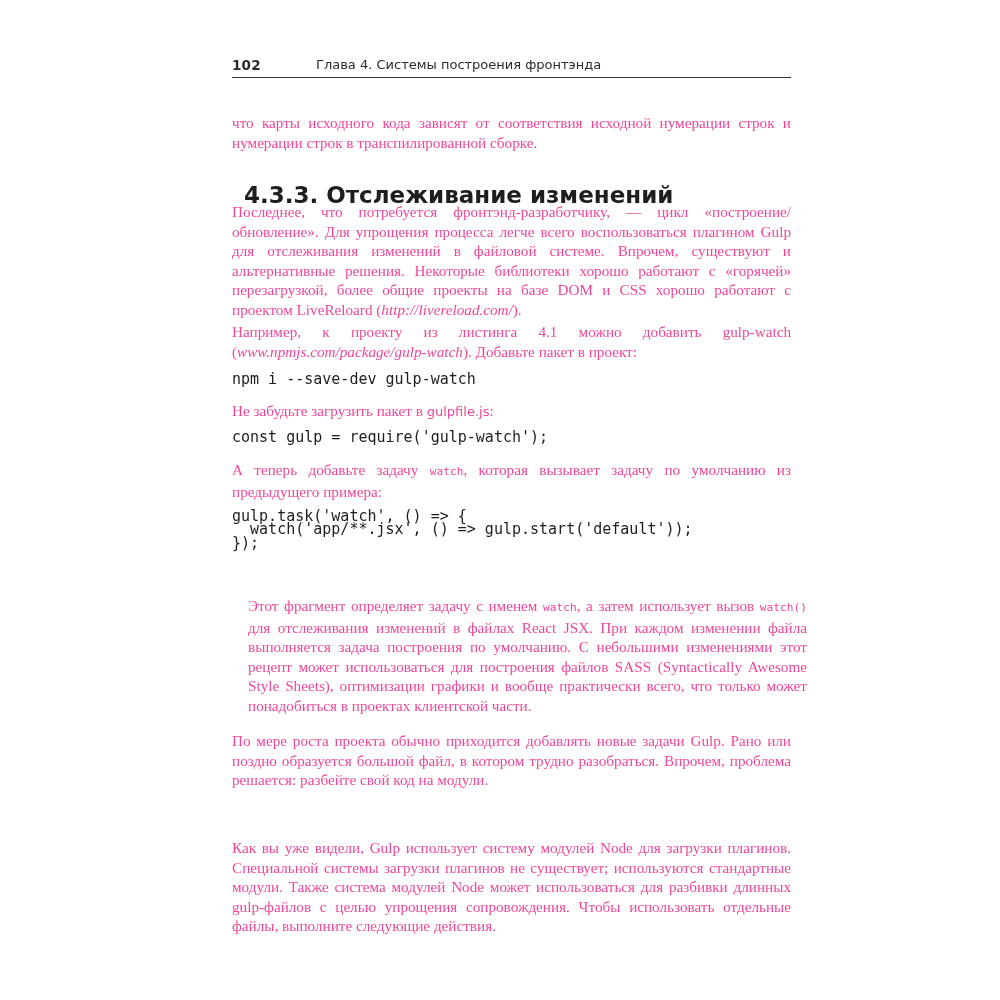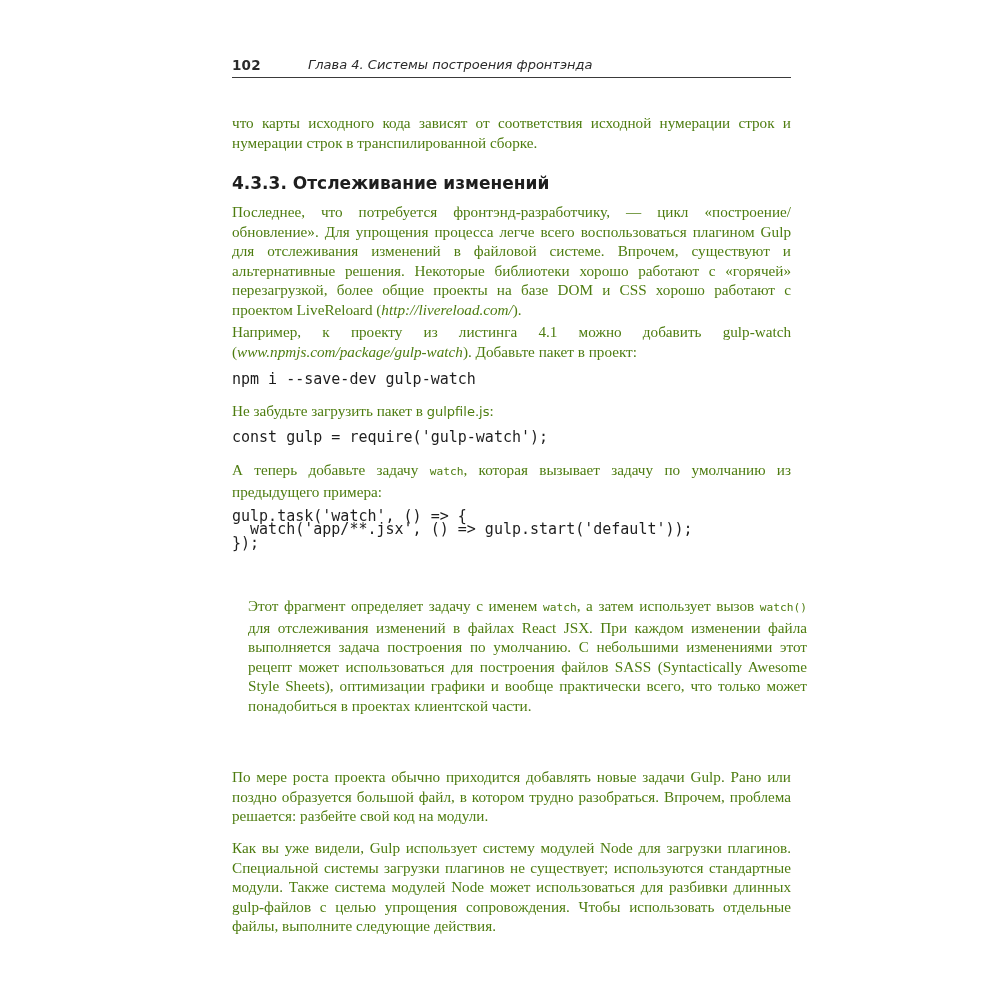--- a/index.html
+++ b/index.html
@@ -1,23 +1,23 @@
 <!DOCTYPE html>
 <html><head>
 <meta charset="utf-8">
 <style>
   html, body { margin: 0; padding: 0; background: #ffffff; }
   body { width: 1000px; height: 1000px; position: relative; overflow: hidden; color: #2a2a2a; }
   .page { position: absolute; left: 232px; top: 0; width: 559px; }
   .running-head { position: absolute; top: 55px; left: 0; width: 559px; height: 22px; border-bottom: 1.5px solid #3a3a3a; font-family: "DejaVu Sans", sans-serif; font-size: 13.5px; color: #2a2a2a; }
   .page-number { position: absolute; left: 0; top: 2px; font-weight: bold; letter-spacing: 0.2px; text-align: right; }
-  .chapter-title { position: absolute; left: 76px; top: 2px; font-size: 13px; font-style: italic; }
-  .serif { font-family: "Liberation Serif", "DejaVu Serif", serif; font-size: 15.2px; line-height: 19.6px; color: #4d7c0f; text-align: justify; }
+  .chapter-title { position: absolute; left: 84px; top: 2px; font-size: 13px; }
+  .serif { font-family: "Liberation Serif", "DejaVu Serif", serif; font-size: 15.2px; line-height: 19.6px; color: #ec4899; text-align: justify; }
   .para { position: absolute; left: 0; width: 559px; margin: 0; }
-  .heading { position: absolute; left: 0; margin: 0; font-family: "DejaVu Sans", sans-serif; font-weight: bold; font-size: 17px; line-height: 21px; color: #1e1e1e; }
+  .heading { position: absolute; left: 0; margin: 12px; font-family: "DejaVu Sans", sans-serif; font-weight: bold; font-size: 23px; line-height: 21px; color: #1e1e1e; }
   .code { position: absolute; left: 0; margin: 0; font-family: "DejaVu Sans Mono", "Liberation Mono", monospace; font-size: 15px; line-height: 13.4px; color: #1e1e1e; white-space: pre; }
   .mono-inline { font-family: "DejaVu Sans Mono", "Liberation Mono", monospace; font-size: 11.2px; }
   .sans-inline { font-family: "DejaVu Sans", sans-serif; font-size: 13px; }
   .url { font-style: italic; }
 </style>
 </head>
 <body>
 
 <div class="page">
 
@@ -57,21 +57,21 @@
 });</pre>
 
   <p class="para serif" style="top:596px;margin-left:16px;">
     <span>Этот фрагмент определяет задачу с именем </span><span class="mono-inline">watch</span><span>, а затем использует вызов </span><span class="mono-inline">watch()</span><span> для отслеживания изменений в файлах React JSX. При каждом изменении файла выполняется задача построения по умолчанию. С небольшими изменениями этот рецепт может использоваться для построения файлов SASS (Syntactically Awesome Style Sheets), оптимизации графики и вообще практически всего, что только может понадобиться в проектах клиентской части.</span>
   </p>
 
   <h2 class="heading" style="top:705px;">
     <br>
   </h2>
 
-  <p class="para serif" style="top:767px;">
+  <p class="para serif" style="top:731px;">
     <span>По мере роста проекта обычно приходится добавлять новые задачи Gulp. Рано или поздно образуется большой файл, в котором трудно разобраться. Впрочем, проблема решается: разбейте свой код на модули.</span>
   </p>
 
   <p class="para serif" style="top:838px;">
     <span>Как вы уже видели, Gulp использует систему модулей Node для загрузки плагинов. Специальной системы загрузки плагинов не существует; используются стандартные модули. Также система модулей Node может использоваться для разбивки длинных gulp-файлов с целью упрощения сопровождения. Чтобы использовать отдельные файлы, выполните следующие действия.</span>
   </p>
 
 </div>
 
 </body></html>

